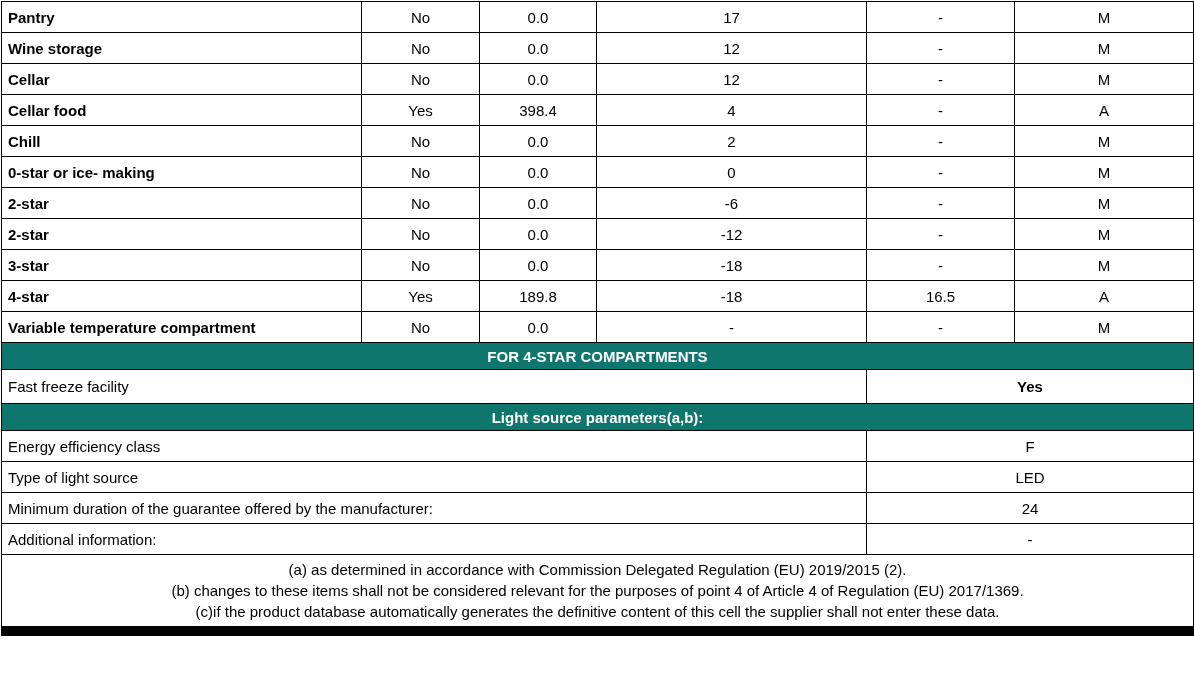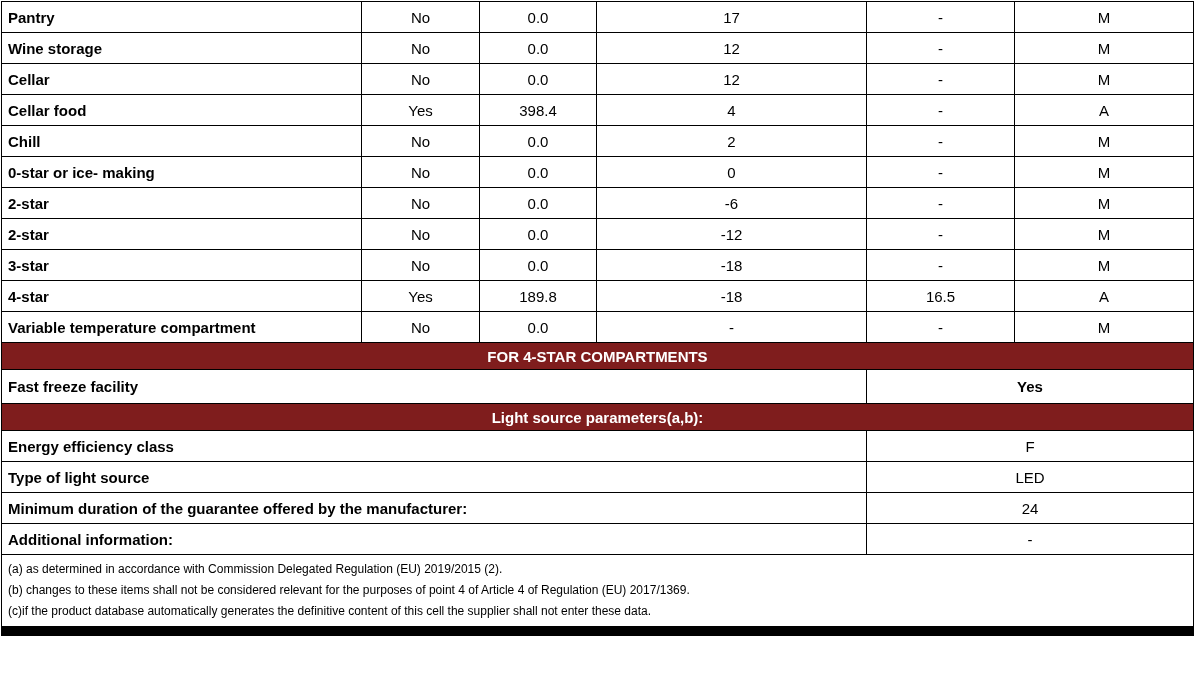--- a/index.html
+++ b/index.html
@@ -25,25 +25,25 @@
     overflow: hidden;
     white-space: nowrap;
   }
   td.name-cell {
     text-align: left;
     font-weight: bold;
     padding-left: 6px;
   }
   td.label-cell {
     text-align: left;
-    font-weight: bold;
+    font-weight: normal;
     padding-left: 6px;
   }
   tr.section-header td {
-    background: #7f1d1d;
+    background: #0f766e;
     color: #fff;
     font-weight: bold;
     text-align: center;
     height: 27px;
     font-size: 15px;
     border: 1px solid #000;
   }
   td.bold-val { font-weight: bold; }
   tr.fastfreeze-row td { height: 34px; }
   td.weblink-cell {
@@ -52,22 +52,23 @@
     height: 32px;
     white-space: normal;
   }
   td.footnotes-cell {
     text-align: left;
     padding: 4px 6px;
     height: auto;
     white-space: normal;
   }
   .footnote-line {
-    font-size: 12px;
+    font-size: 15px;
     line-height: 21px;
+    text-align: center;
   }
   tr.bottom-bar td {
     background: #000;
     height: 9px;
     padding: 0;
     border: 1px solid #000;
   }
 </style>
 </head>
 <body>

